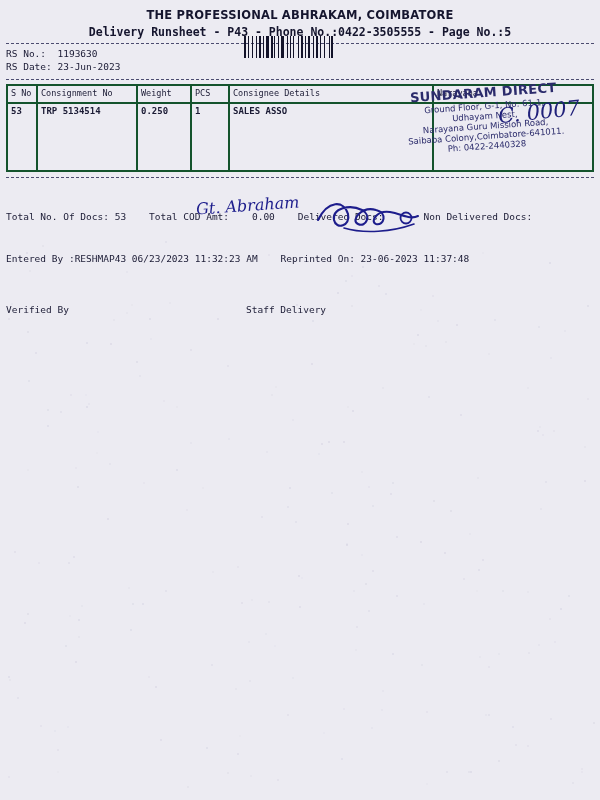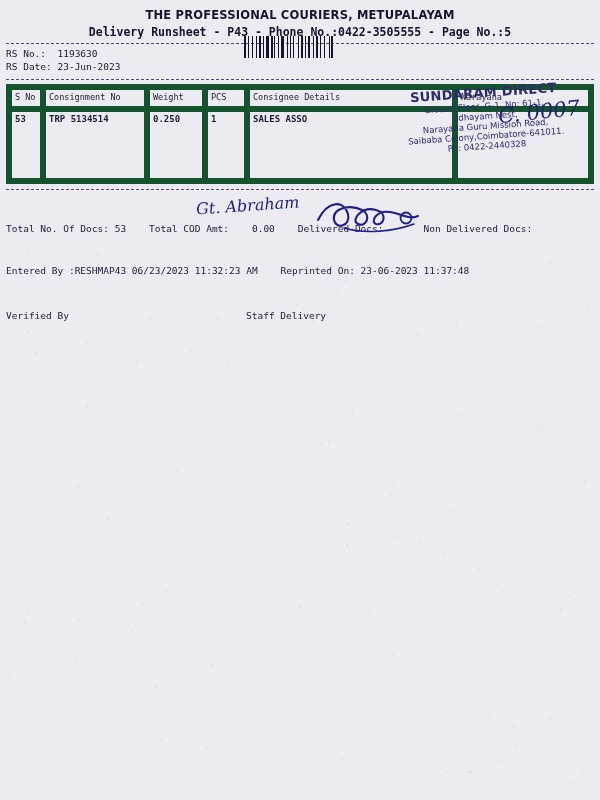--- a/index.html
+++ b/index.html
@@ -92,21 +92,21 @@
   }
   .hdr-right .line { white-space: pre; }
 
   table.grid {
     width: 100%;
     border-collapse: collapse;
     margin-top: 4px;
     font-size: 9px;
   }
   table.grid th, table.grid td {
-    border: 6px solid #14532d;
+    border: 2px solid #14532d;
     padding: 2px 3px;
     text-align: left;
     font-weight: normal;
     vertical-align: top;
   }
   table.grid th {
     font-size: 8.5px;
     height: 12px;
   }
   table.grid td {
@@ -122,21 +122,21 @@
   .body-row td { height: 62px; border-radius: 13px; }
 
   .totals {
     font-size: 9.5px;
     line-height: 14px;
     margin-top: 4px;
     white-space: pre;
   }
   .footer {
     display: flex;
-    margin-top: 4px;
+    margin-top: 10px;
     font-size: 9.5px;
   }
   .footer .verified { width: 240px; }
   .footer .staff { }
 
   
   .stamp {
     position: absolute;
     left: 385px;
     top: 85px;
@@ -194,21 +194,21 @@
     top: 4px;
   }
 </style>
 </head>
 <body>
 
 <div class="page">
 
   <div class="doc">
 
-    <div class="title">THE PROFESSIONAL COURIERS, METUPALAYAM</div>
+    <div class="title">THE PROFESSIONAL ABHRAKAM, COIMBATORE</div>
     <div class="subtitle">Delivery Runsheet - P43 - Phone No.:0422-3505555 - Page No.:5</div>
     <div class="dashline"></div>
 
     <div class="hdr-row">
       <div class="hdr-right">
         <div class="line">RS No.:  1193630</div>
         <div class="line">RS Date: 23-Jun-2023</div>
       </div>
     </div>
 

